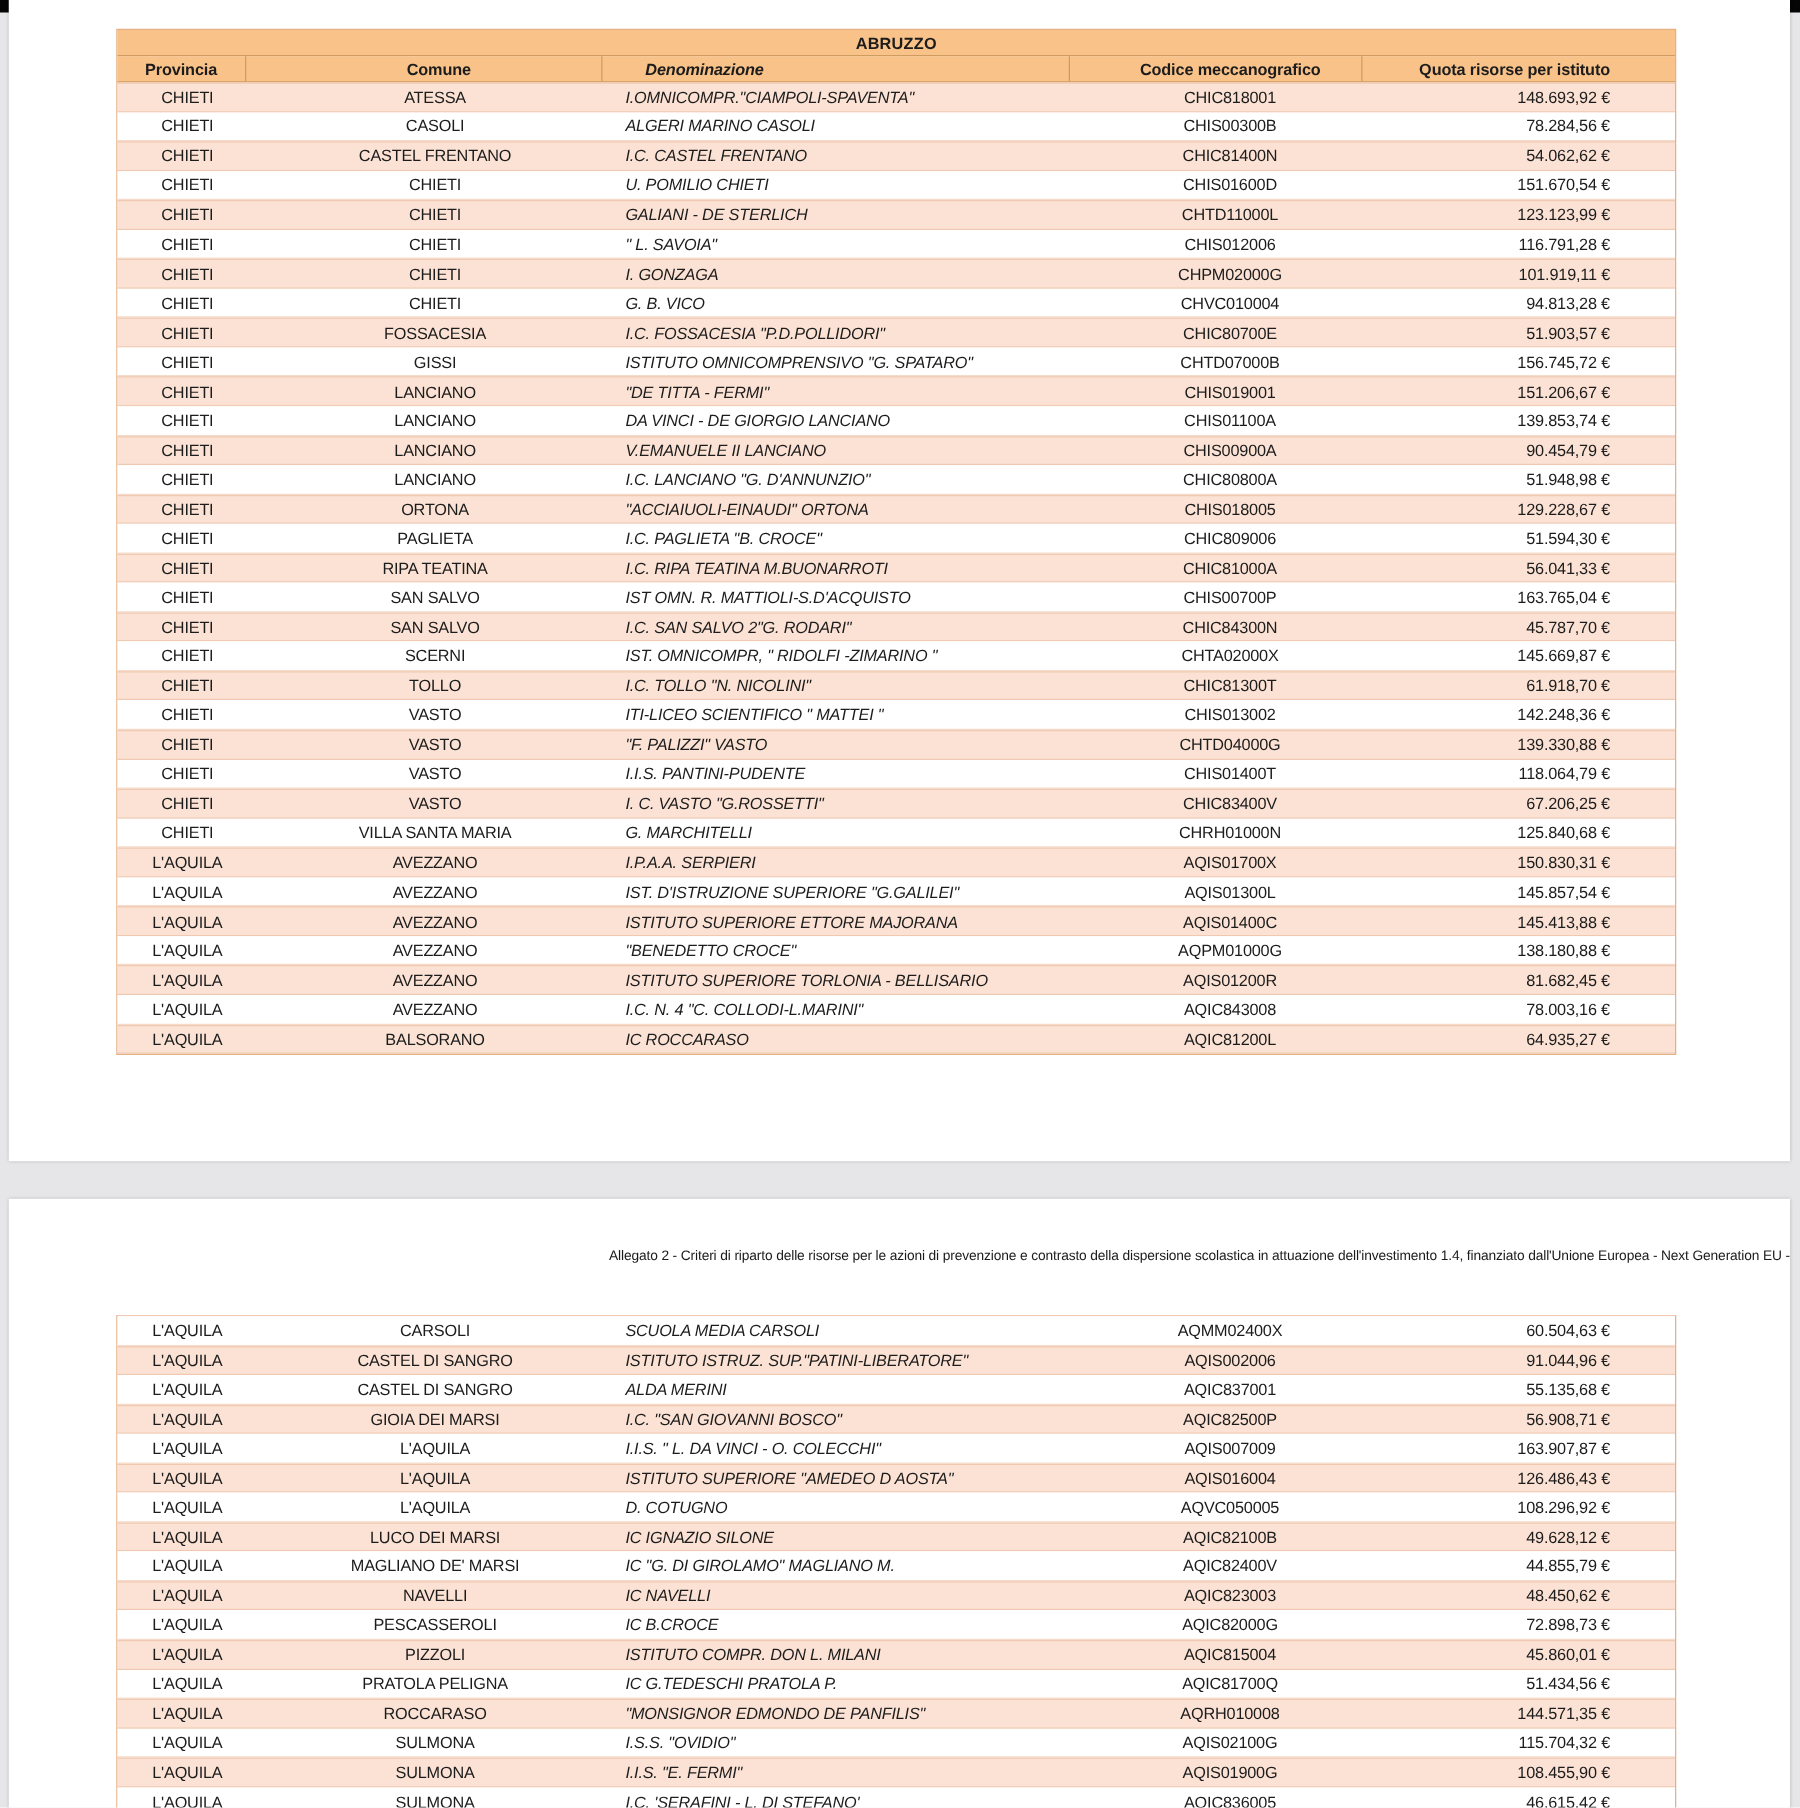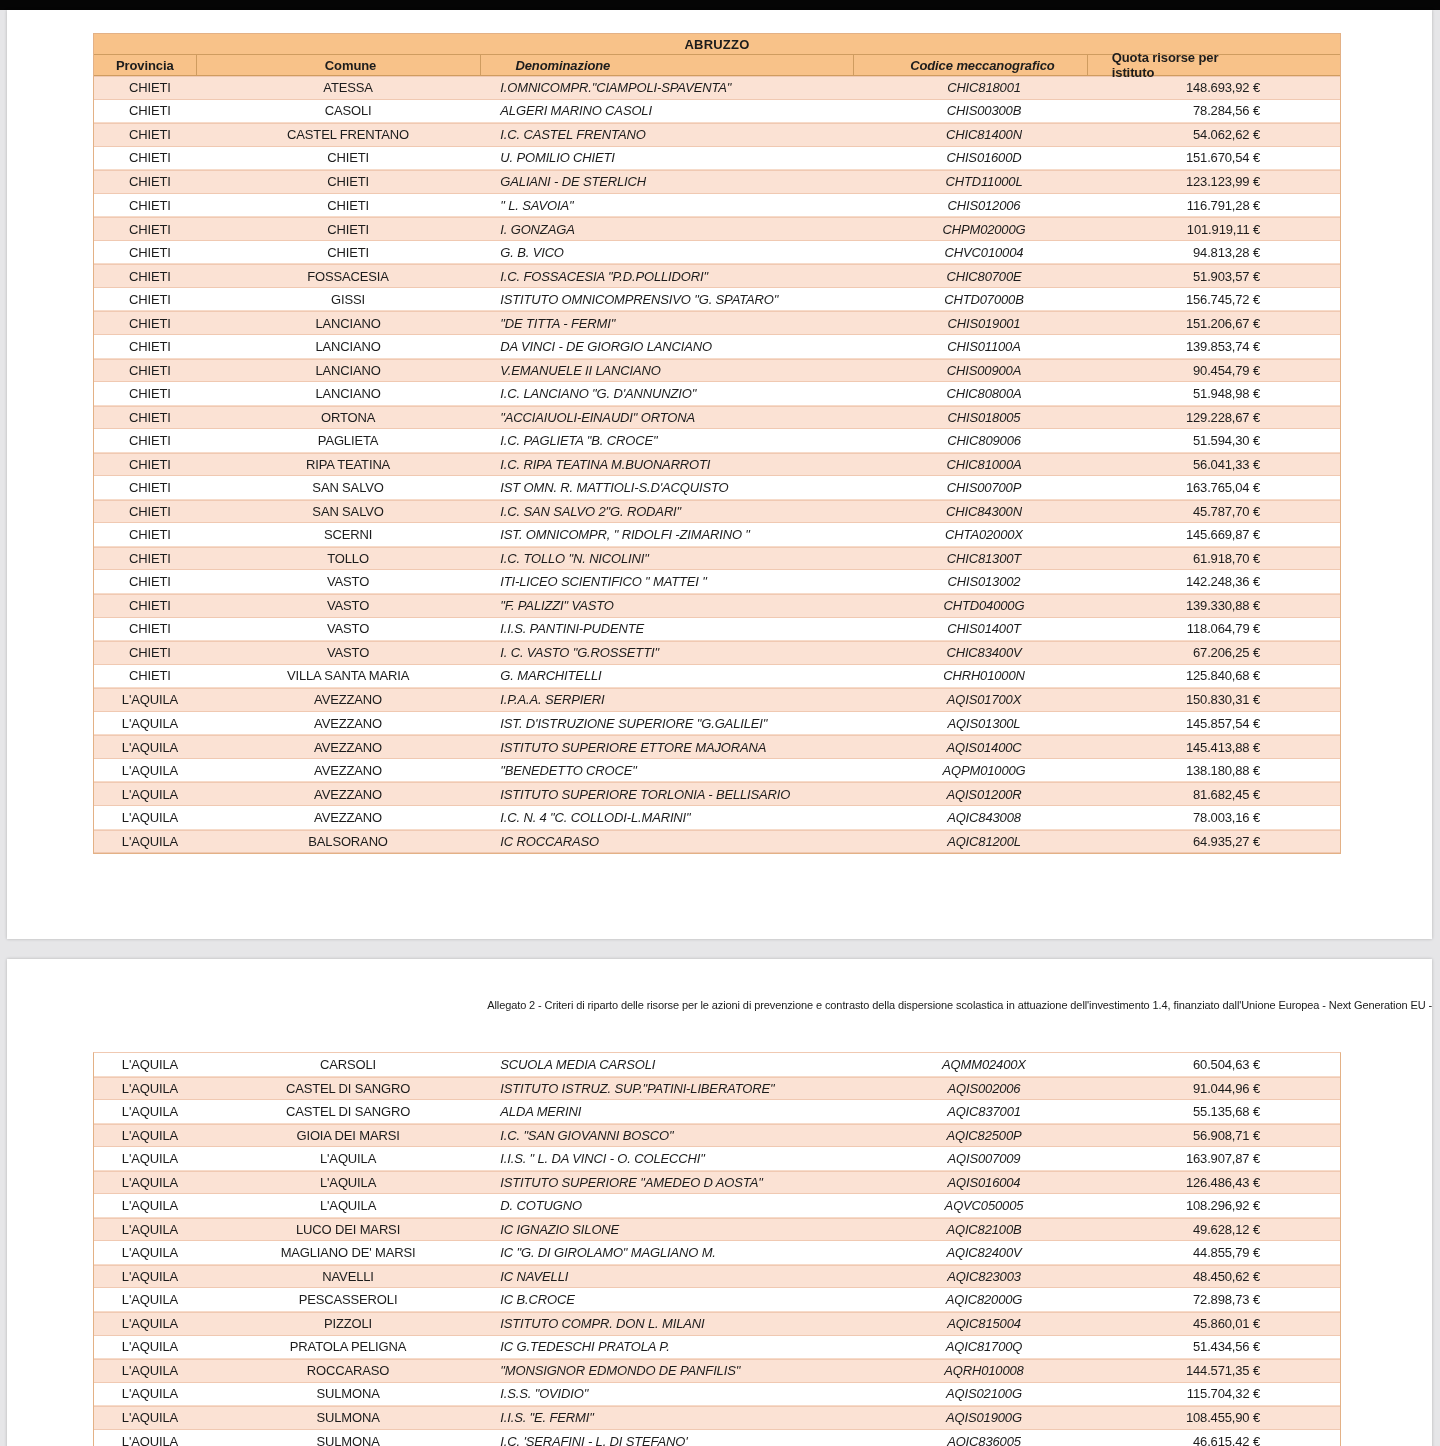--- a/index.html
+++ b/index.html
@@ -12,21 +12,21 @@
   }
   .topbar {
     position:absolute; left:0; top:0; width:1440px; height:10px;
     background:#050505;
   }
   .page {
     position:absolute; left:7px; width:1425px;
     background:#ffffff;
     box-shadow:0 0 3px rgba(0,0,0,0.22);
   }
-  #page1 { top:10px; height:929px; }
+  #page1 { top:0; height:929px; }
   #page2 { top:959px; height:500px; }
 
   .sheet { position:absolute; left:86px; width:1248px; }
   #page1 .sheet { top:23px; }
   #page2 .sheet { top:93px; }
 
   .tbl { width:1248px; border:1px solid #e3b186; }
   .title-row {
     height:21px; background:var(--header-bg,#f8c289);
     border-bottom:1px solid #cf9c60;
@@ -43,22 +43,22 @@
 
   .row { height:23.55px; display:flex; background:#ffffff; border-bottom:1px solid #f6dbca; }
   .row.alt { background:var(--row-alt-bg,#fbe2d4); border-top:1px solid #f0c9b2; border-bottom:1px solid #f0c9b2; }
   .cell {
     display:flex; align-items:center; font-size:13px; letter-spacing:-0.15px;
     white-space:nowrap; overflow:hidden; height:100%;
   }
   .c0 { width:112px; justify-content:center; }
   .c1 { width:285px; justify-content:center; }
   .c2 { width:380px; justify-content:flex-start; padding-left:10px;font-style:italic; }
-  .c3 { width:229px; justify-content:center;font-style:italic; }
-  .c4 { width:242px; justify-content:flex-end; padding-right:80px; }
+  .c3 { width:229px; justify-content:center; }
+  .c4 { width:242px; justify-content:flex-end; padding-right:52px;text-align:right; }
 
   .caption {
     position:absolute; top:36px; left:0; width:100%;
     text-align:right; font-size:11px; line-height:21px; color:#1a1a1a;
     letter-spacing:-0.1px;
   }
 </style>
 </head>
 <body>
 

